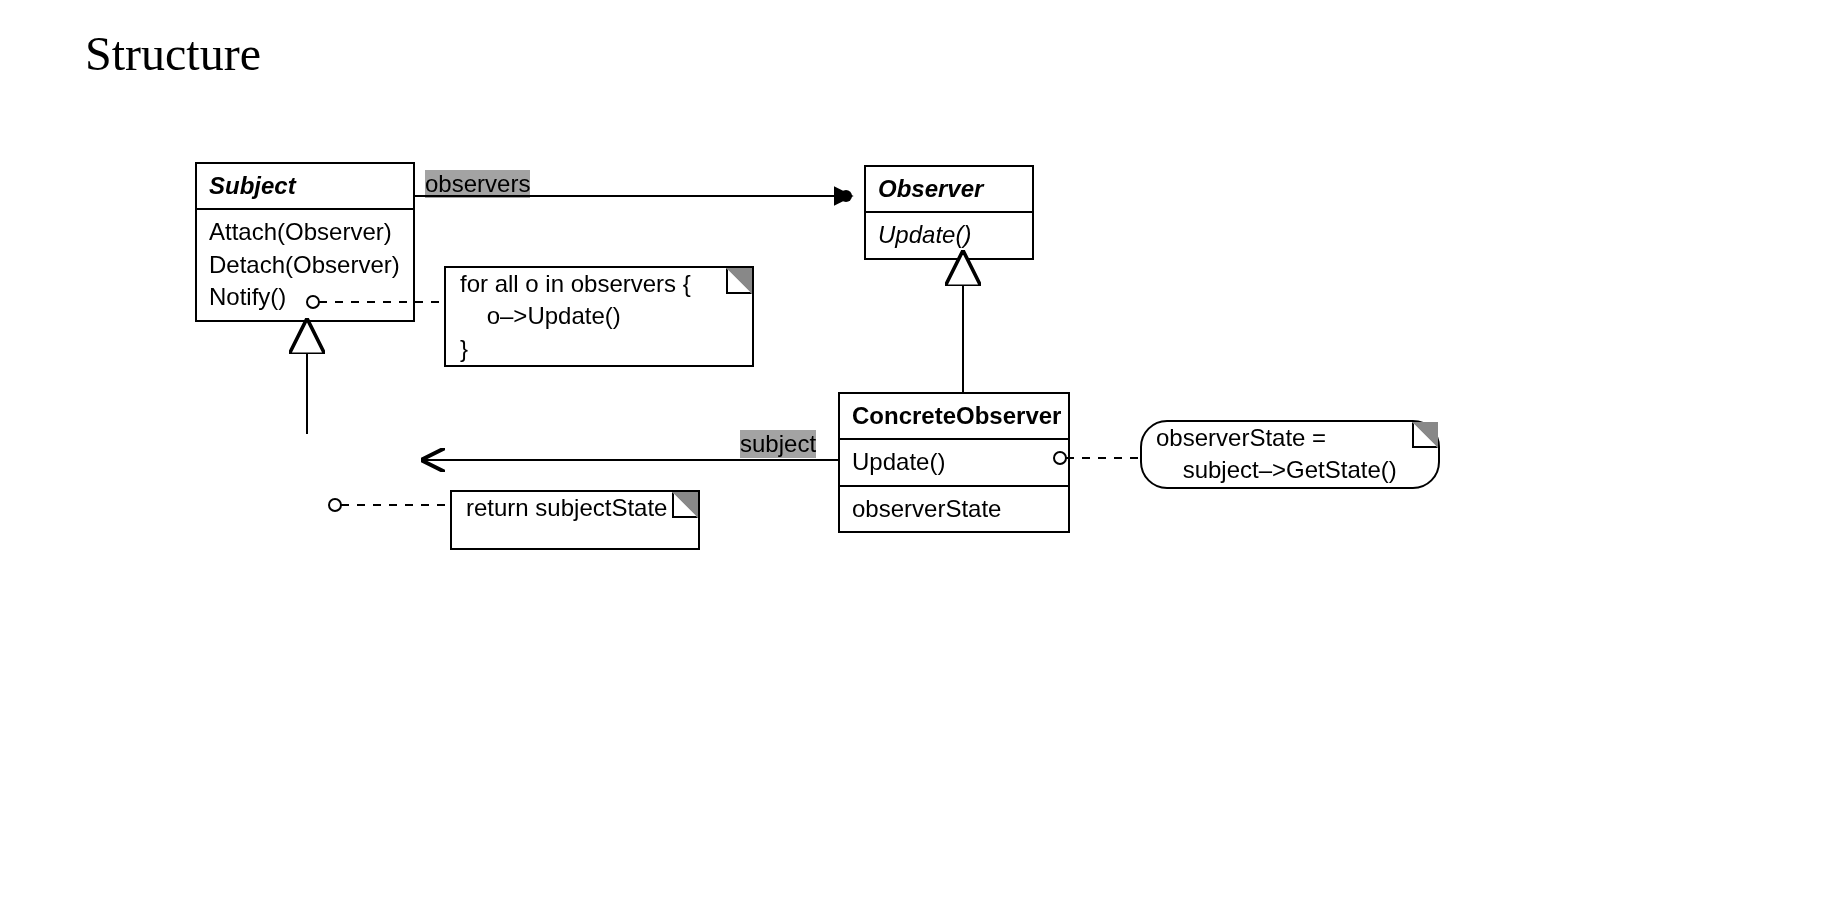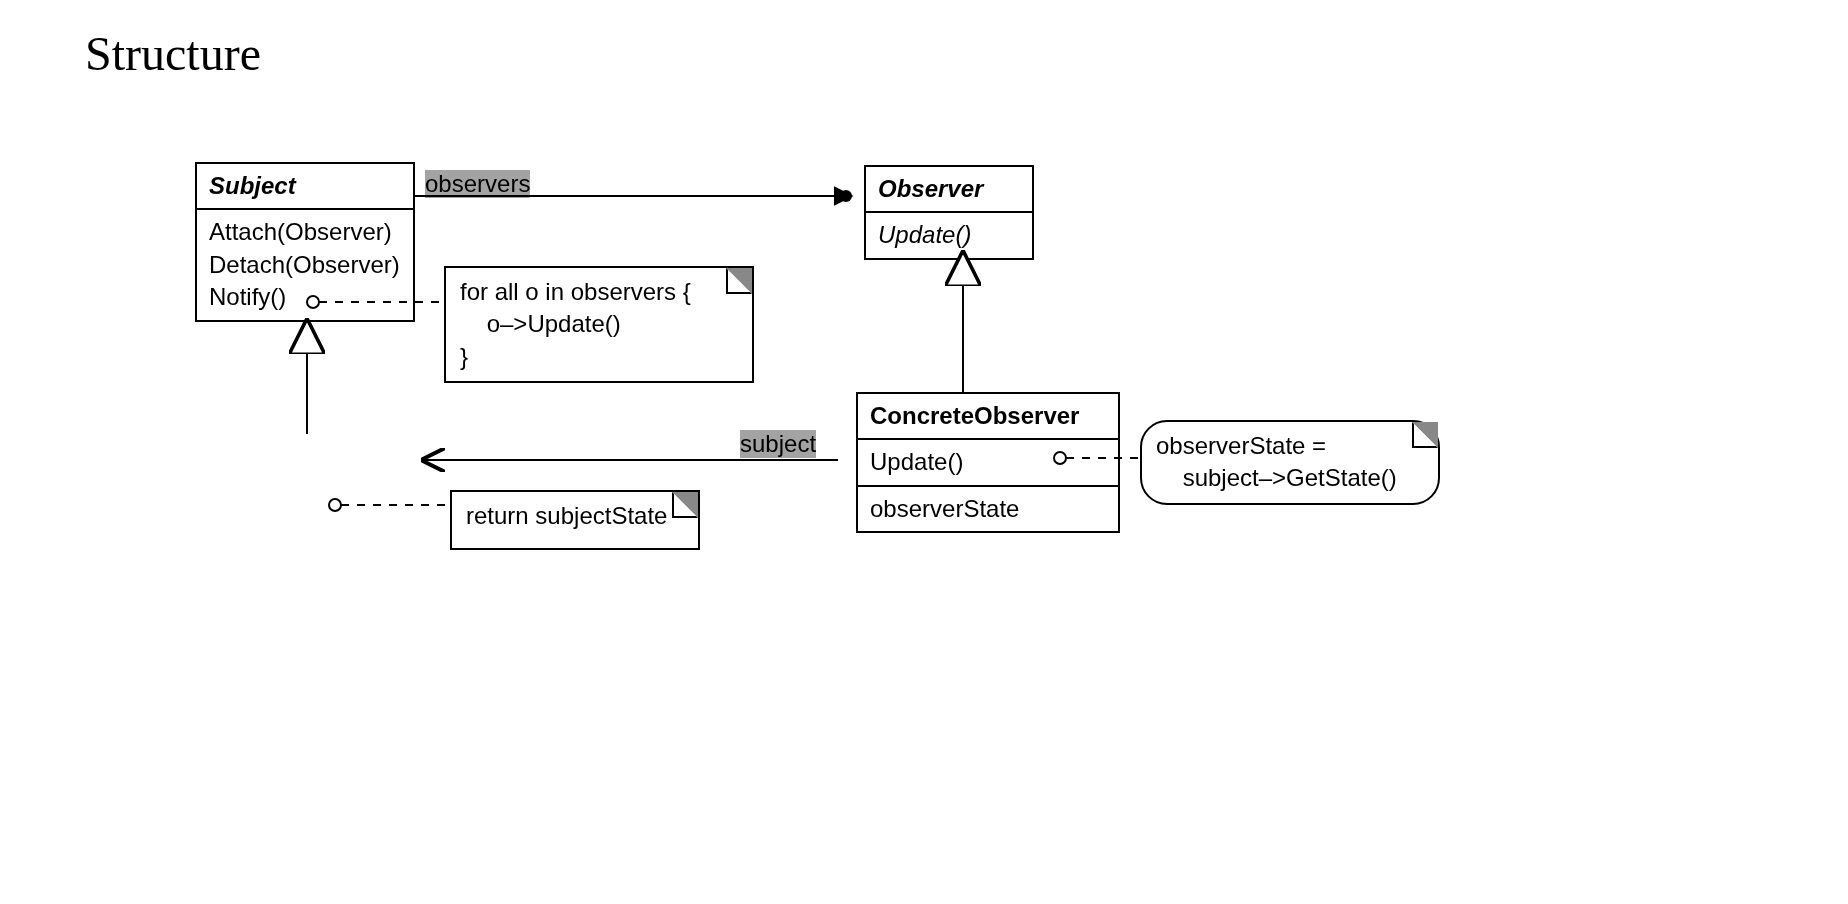--- a/index.html
+++ b/index.html
@@ -43,21 +43,21 @@
   }
   .class-name {
     font-weight: 700;
   }
   .abstract { font-style: italic; }
   .note {
     position: absolute;
     border: 2px solid #000;
     background: #fff;
     box-sizing: border-box;
-    padding: 8px 14px;
+    padding: 0 14px;
     font-size: 24px;
     line-height: 1.35;
   }
   .note .fold {
     position: absolute;
     right: 0;
     top: 0;
     width: 26px;
     height: 26px;
   }
@@ -110,21 +110,21 @@
   </div>
 
   <div class="class-box" style="left:864px; top:165px; width:170px;">
     <div class="compartment class-name abstract">Observer</div>
     <div class="compartment abstract">
       <div>Update()</div>
     </div>
   </div>
 
 
-  <div class="class-box" style="left:856px; top:392px; width:264px;">
+  <div class="class-box" style="left:838px; top:392px; width:232px;">
     <div class="compartment class-name">ConcreteObserver</div>
     <div class="compartment">
       <div>Update()</div>
     </div>
     <div class="compartment">
       <div>observerState</div>
     </div>
   </div>
 
   <div class="note" style="left:444px; top:266px; width:310px;">

